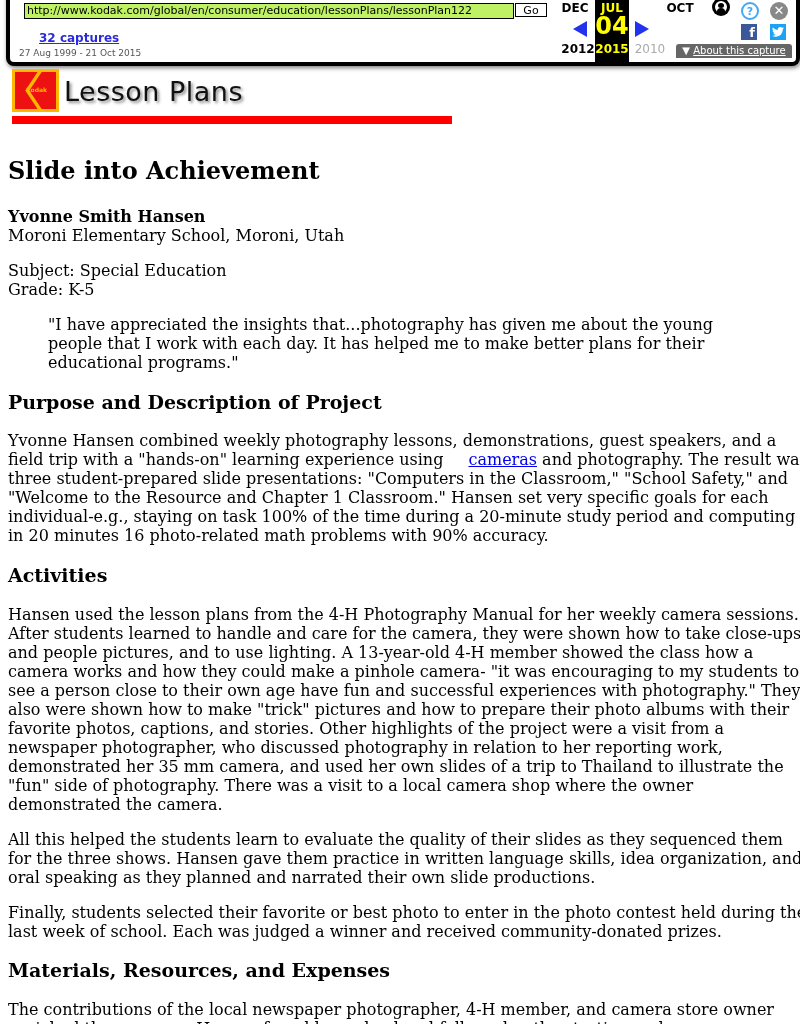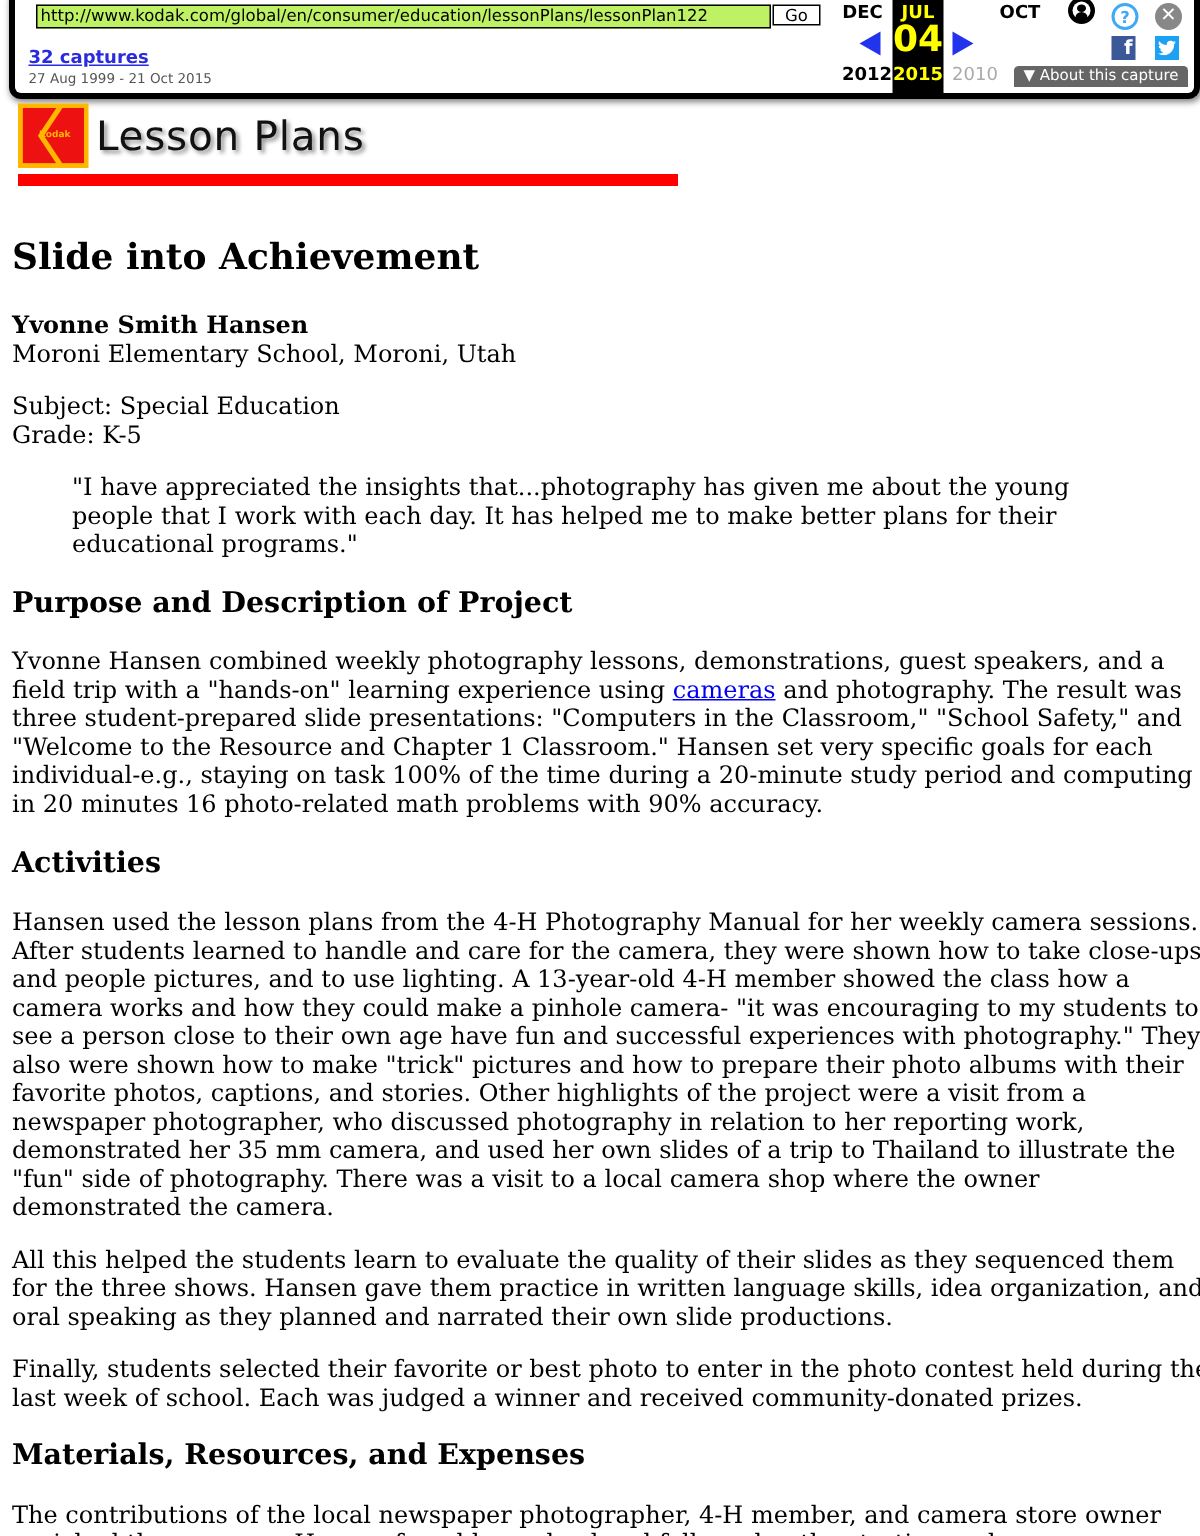--- a/index.html
+++ b/index.html
@@ -41,21 +41,21 @@
     font-size: 24px; font-weight: bold; color: #ffff00; line-height: 28px;
   }
   .wm-arrow { position: absolute; top: 25px; width: 0; height: 0; border-top: 8px solid transparent; border-bottom: 8px solid transparent; }
   #wm-prev { left: 563px; border-right: 14px solid #2233ee; }
   #wm-next { left: 625px; border-left: 14px solid #2233ee; }
   #wm-about {
     position: absolute; left: 666px; top: 48px; width: 116px; height: 14px;
     background: #666; color: #fff; font-size: 10px; line-height: 14px;
     border-radius: 3px 3px 0 0; text-align: center;
   }
-  #wm-about span.lbl { }
+  #wm-about span.lbl { text-decoration: underline; }
   .wm-icon { position: absolute; display: flex; align-items: center; justify-content: center; }
   #wm-user { left: 702px; top: 2px; width: 18px; height: 18px; border-radius: 50%; background: #000; }
   #wm-user::before { content: ""; position: absolute; left: 3px; top: 3px; width: 12px; height: 12px; border-radius: 50%; background: #fff; }
   #wm-user::after { content: ""; position: absolute; left: 6px; top: 5px; width: 6px; height: 5px; border-radius: 50%; background: #000; box-shadow: 0 6px 0 1px #000; }
   #wm-help { left: 731px; top: 6px; width: 16px; height: 16px; border-radius: 50%; border: 2px solid #3fa9f5; color: #3fa9f5; font-size: 11px; font-weight: bold; box-sizing: border-box; width: 18px; height: 18px; }
   #wm-close { left: 760px; top: 6px; width: 18px; height: 18px; border-radius: 50%; background: #888; color: #fff; font-size: 13px; font-weight: bold; line-height: 18px; }
   #wm-fb { left: 731px; top: 28px; width: 16px; height: 16px; background: #3b5998; color: #fff; font-size: 13px; font-weight: bold; align-items: flex-end; justify-content: flex-end; padding-right: 2px; box-sizing: border-box; }
   #wm-tw { left: 760px; top: 28px; width: 16px; height: 16px; background: #1da1f2; color: #fff; font-size: 10px; }
 
   
@@ -77,21 +77,21 @@
     position: absolute; left: 64px; top: 76px; font-family: "DejaVu Sans", sans-serif;
     font-size: 27px; color: #111; letter-spacing: 0.5px;
     text-shadow: 2px 2px 3px rgba(0,0,0,0.45);
   }
   #red-rule { position: absolute; left: 12px; top: 116px; width: 440px; height: 8px; background: #ff0000; }
 
   
   #content { position: absolute; left: 8px; top: 152px; width: 800px; font-size: 16px; line-height: 19px; }
   h1 { font-size: 24px; font-weight: bold; margin: 0; line-height: 38px; }
   h2 { font-size: 19px; font-weight: bold; margin: 0; line-height: 24px; }
-  a { color: #0000ee; text-decoration: underline; }
+  a { color: #0000ee; text-decoration: underline; margin-left: 20px; }
   .blk { position: absolute; left: 0; width: 800px; white-space: nowrap; }
   .quote { left: 40px; }
 </style>
 </head>
 <body>
 
 <div id="wm-bar">
   <div id="wm-url">http://www.kodak.com/global/en/consumer/education/lessonPlans/lessonPlan122</div>
   <button id="wm-go">Go</button>
   <a id="wm-captures">32 captures</a>

